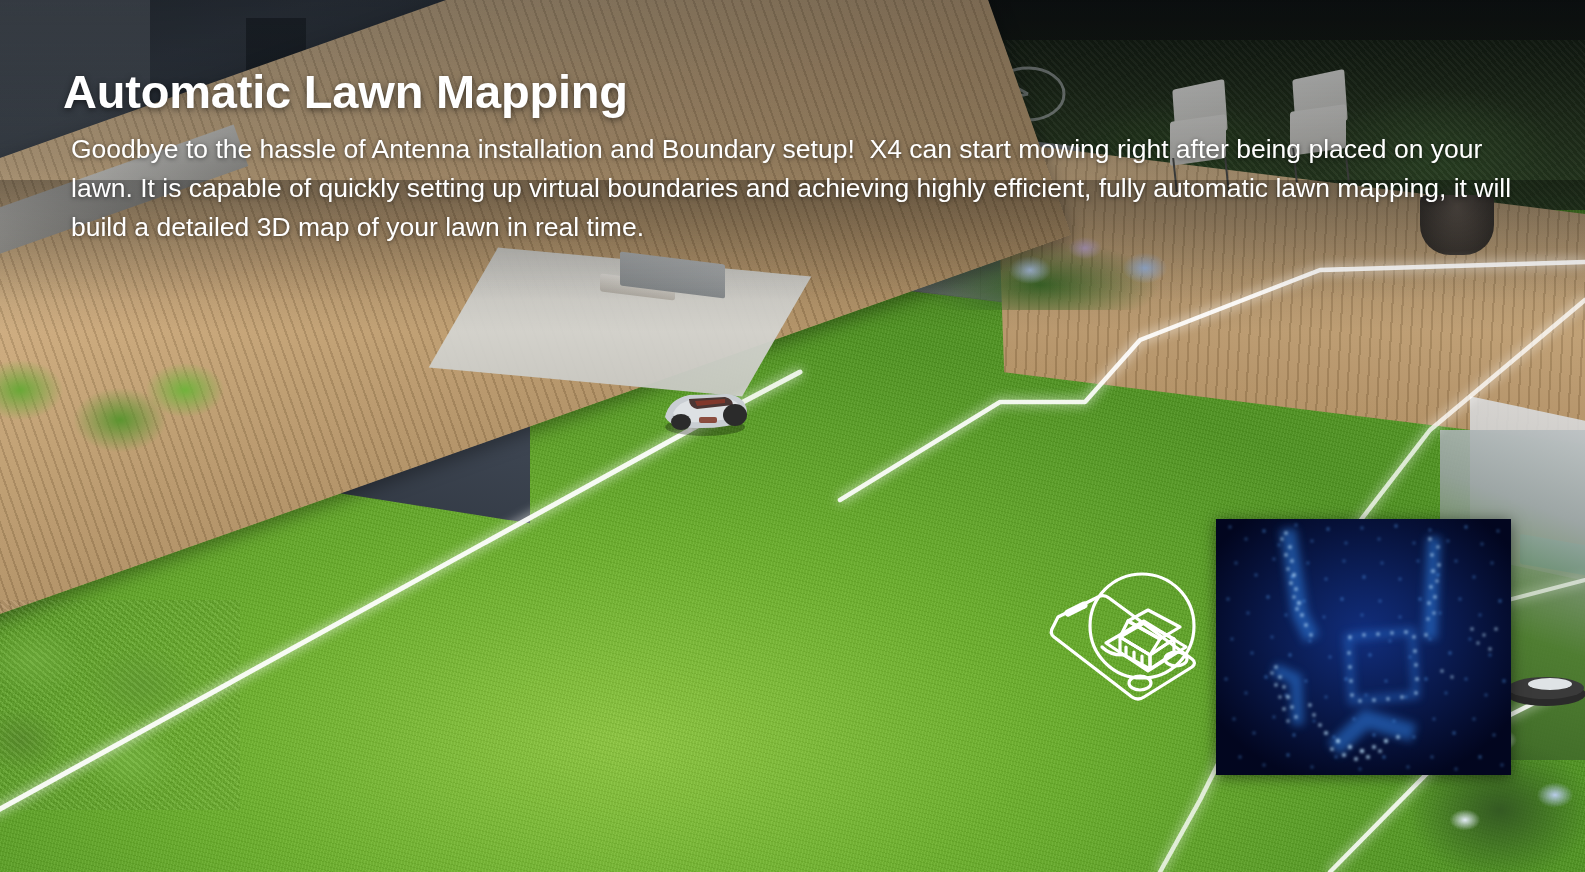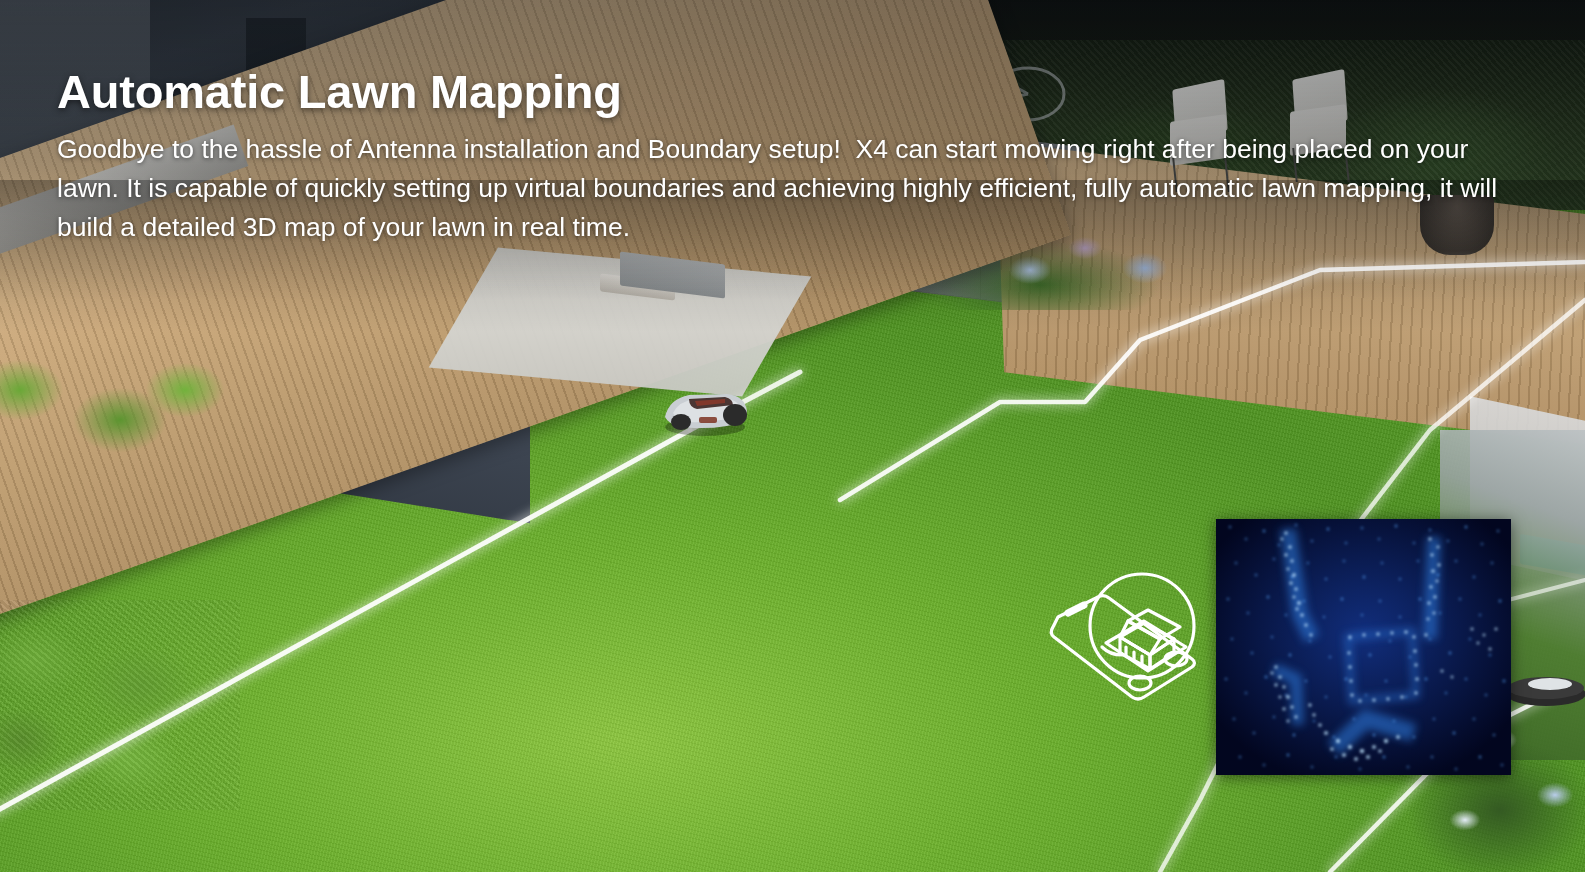--- a/index.html
+++ b/index.html
@@ -287,37 +287,37 @@
 
   
   #text-scrim{
     left:0;top:0;width:1585px;height:300px;
     background:linear-gradient(180deg,rgba(10,14,20,.42) 0%,rgba(10,14,20,.28) 55%,rgba(10,14,20,0) 100%);
     pointer-events:none;
   }
 
   
   #text-block{
-    left:57px;top:66px;width:1470px;
+    left:63px;top:66px;width:1470px;
     z-index:40;
   }
   #title{
     font-size:47px;
     font-weight:bold;
     color:#ffffff;
     letter-spacing:-.2px;
     line-height:1.1;
     margin:0 0 12px 0;
     text-shadow:0 2px 6px rgba(0,0,0,.55);
   }
   #body{
     font-size:26.5px;
     color:#ffffff;
     line-height:39px;
-    margin:0;
+    margin:8px;
     max-width:1455px;
     text-shadow:0 1px 4px rgba(0,0,0,.55);
     white-space:pre-wrap;
   }
 
   
   #map-icon-group{
     left:1022px;top:555px;width:190px;height:205px;z-index:35;
     text-align:center;
   }

